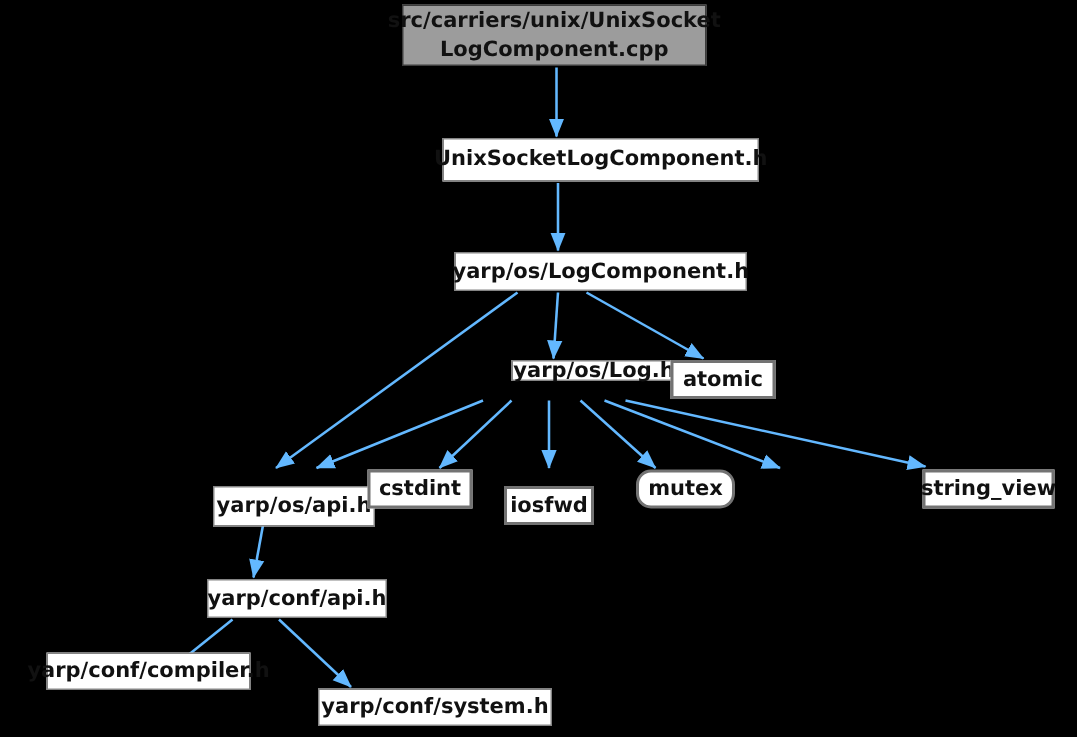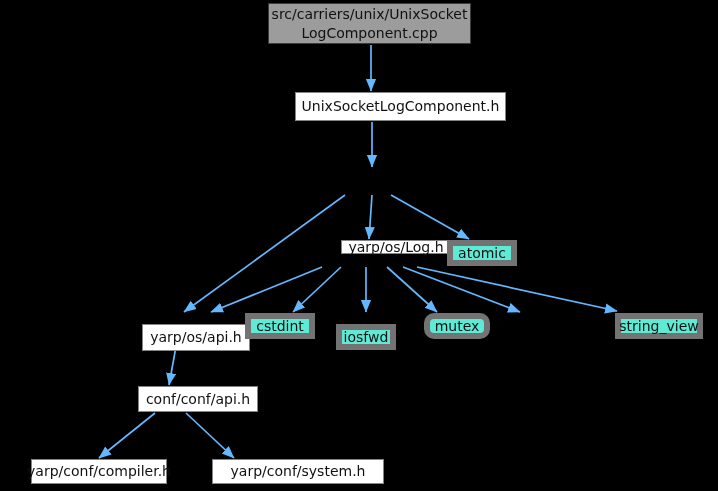--- a/index.html
+++ b/index.html
@@ -8,24 +8,24 @@
     background:#000000;
     font-family:"DejaVu Sans","Liberation Sans",sans-serif;
   }
   #graph-canvas{position:absolute;left:0;top:0;width:718px;height:491px;}
   #edge-layer{position:absolute;left:0;top:0;z-index:1;}
   #node-layer{position:absolute;left:0;top:0;width:718px;height:491px;z-index:2;}
   .node{
     position:absolute;box-sizing:border-box;
     display:flex;align-items:center;justify-content:center;
     font-size:14px;line-height:1.32;color:#111111;
-    text-align:center;white-space:pre-line;cursor:default;
+    text-align:center;white-space:pre-line;cursor:default;font-weight:bold;
   }
   .node.header{background:#ffffff;border:1px solid #848484;margin-left:28px;}
-  .node.system{background:#5eead4;border:6px solid #737373;}
+  .node.system{background:#ffffff;border:2px solid #737373;}
   .node.current{background:#9c9c9c;border:1px solid #3c3c3c;}
 </style>
 </head>
 <body style="background: rgb(0, 0, 0);">
 
 <div id="graph-canvas">
   <svg id="edge-layer" width="718" height="491" viewBox="0 0 718 491" xmlns="http://www.w3.org/2000/svg">
     <defs>
       <marker id="arrowhead" markerUnits="userSpaceOnUse" markerWidth="14" markerHeight="12" refX="12" refY="5.5" orient="auto">
         <path id="arrowhead-path" d="M0,0.4 L12.6,5.5 L0,10.6 Z" fill="#63b8ff"></path>
@@ -45,24 +45,25 @@
         <line x1="417" y1="267" x2="617" y2="311" stroke="#63b8ff" stroke-width="1.7" marker-end="url(#arrowhead)"></line>
         <line x1="177" y1="341" x2="169" y2="385" stroke="#63b8ff" stroke-width="1.7" marker-end="url(#arrowhead)"></line>
         <line x1="155" y1="413" x2="99" y2="458" stroke="#63b8ff" stroke-width="1.7" marker-end="url(#arrowhead)"></line>
         <line x1="186" y1="413" x2="234" y2="458" stroke="#63b8ff" stroke-width="1.7" marker-end="url(#arrowhead)"></line>
       </g>
   </svg>
   <div id="node-layer">
       <div class="node current" style="left: 268px; top: 3px; width: 203px; height: 41px;">src/carriers/unix/UnixSocket
 LogComponent.cpp</div>
       <div class="node header" style="left: 267px; top: 92px; width: 211px; height: 29px;">UnixSocketLogComponent.h</div>
+      <div class="node header" style="left: 275px; top: 168px; width: 195px; height: 26px;">yarp/os/LogComponent.h</div>
       <div class="node header" style="left: 313px; top: 240px; width: 110px; height: 14px;">yarp/os/Log.h</div>
       <div class="node system" style="left: 447px; top: 240px; width: 70px; height: 26px;">atomic</div>
       <div class="node header" style="left: 114px; top: 324px; width: 108px; height: 27px;">yarp/os/api.h</div>
       <div class="node system" style="left: 245px; top: 313px; width: 70px; height: 26px;">cstdint</div>
       <div class="node system" style="left: 336px; top: 324px; width: 60px; height: 26px;">iosfwd</div>
       <div class="node system" style="left: 424px; top: 313px; width: 66px; height: 26px; border-radius: 10px;">mutex</div>
       <div class="node system" style="left: 615px; top: 313px; width: 88px; height: 26px;">string_view</div>
-      <div class="node header" style="left: 110px; top: 386px; width: 120px; height: 26px;">conf/conf/api.h</div>
-      <div class="node header" style="left: 3px; top: 459px; width: 136px; height: 25px;">yarp/conf/compiler.h</div>
-      <div class="node header" style="left: 184px; top: 459px; width: 172px; height: 25px;">yarp/conf/system.h</div>
+      <div class="node header" style="left: 110px; top: 386px; width: 120px; height: 26px;">yarp/conf/api.h</div>
+      <div class="node header" style="left: 3px; top: 435px; width: 136px; height: 25px;">yarp/conf/compiler.h</div>
+      <div class="node header" style="left: 184px; top: 459px; width: 156px; height: 25px;">yarp/conf/system.h</div>
     </div>
 </div>
 
 </body></html>

